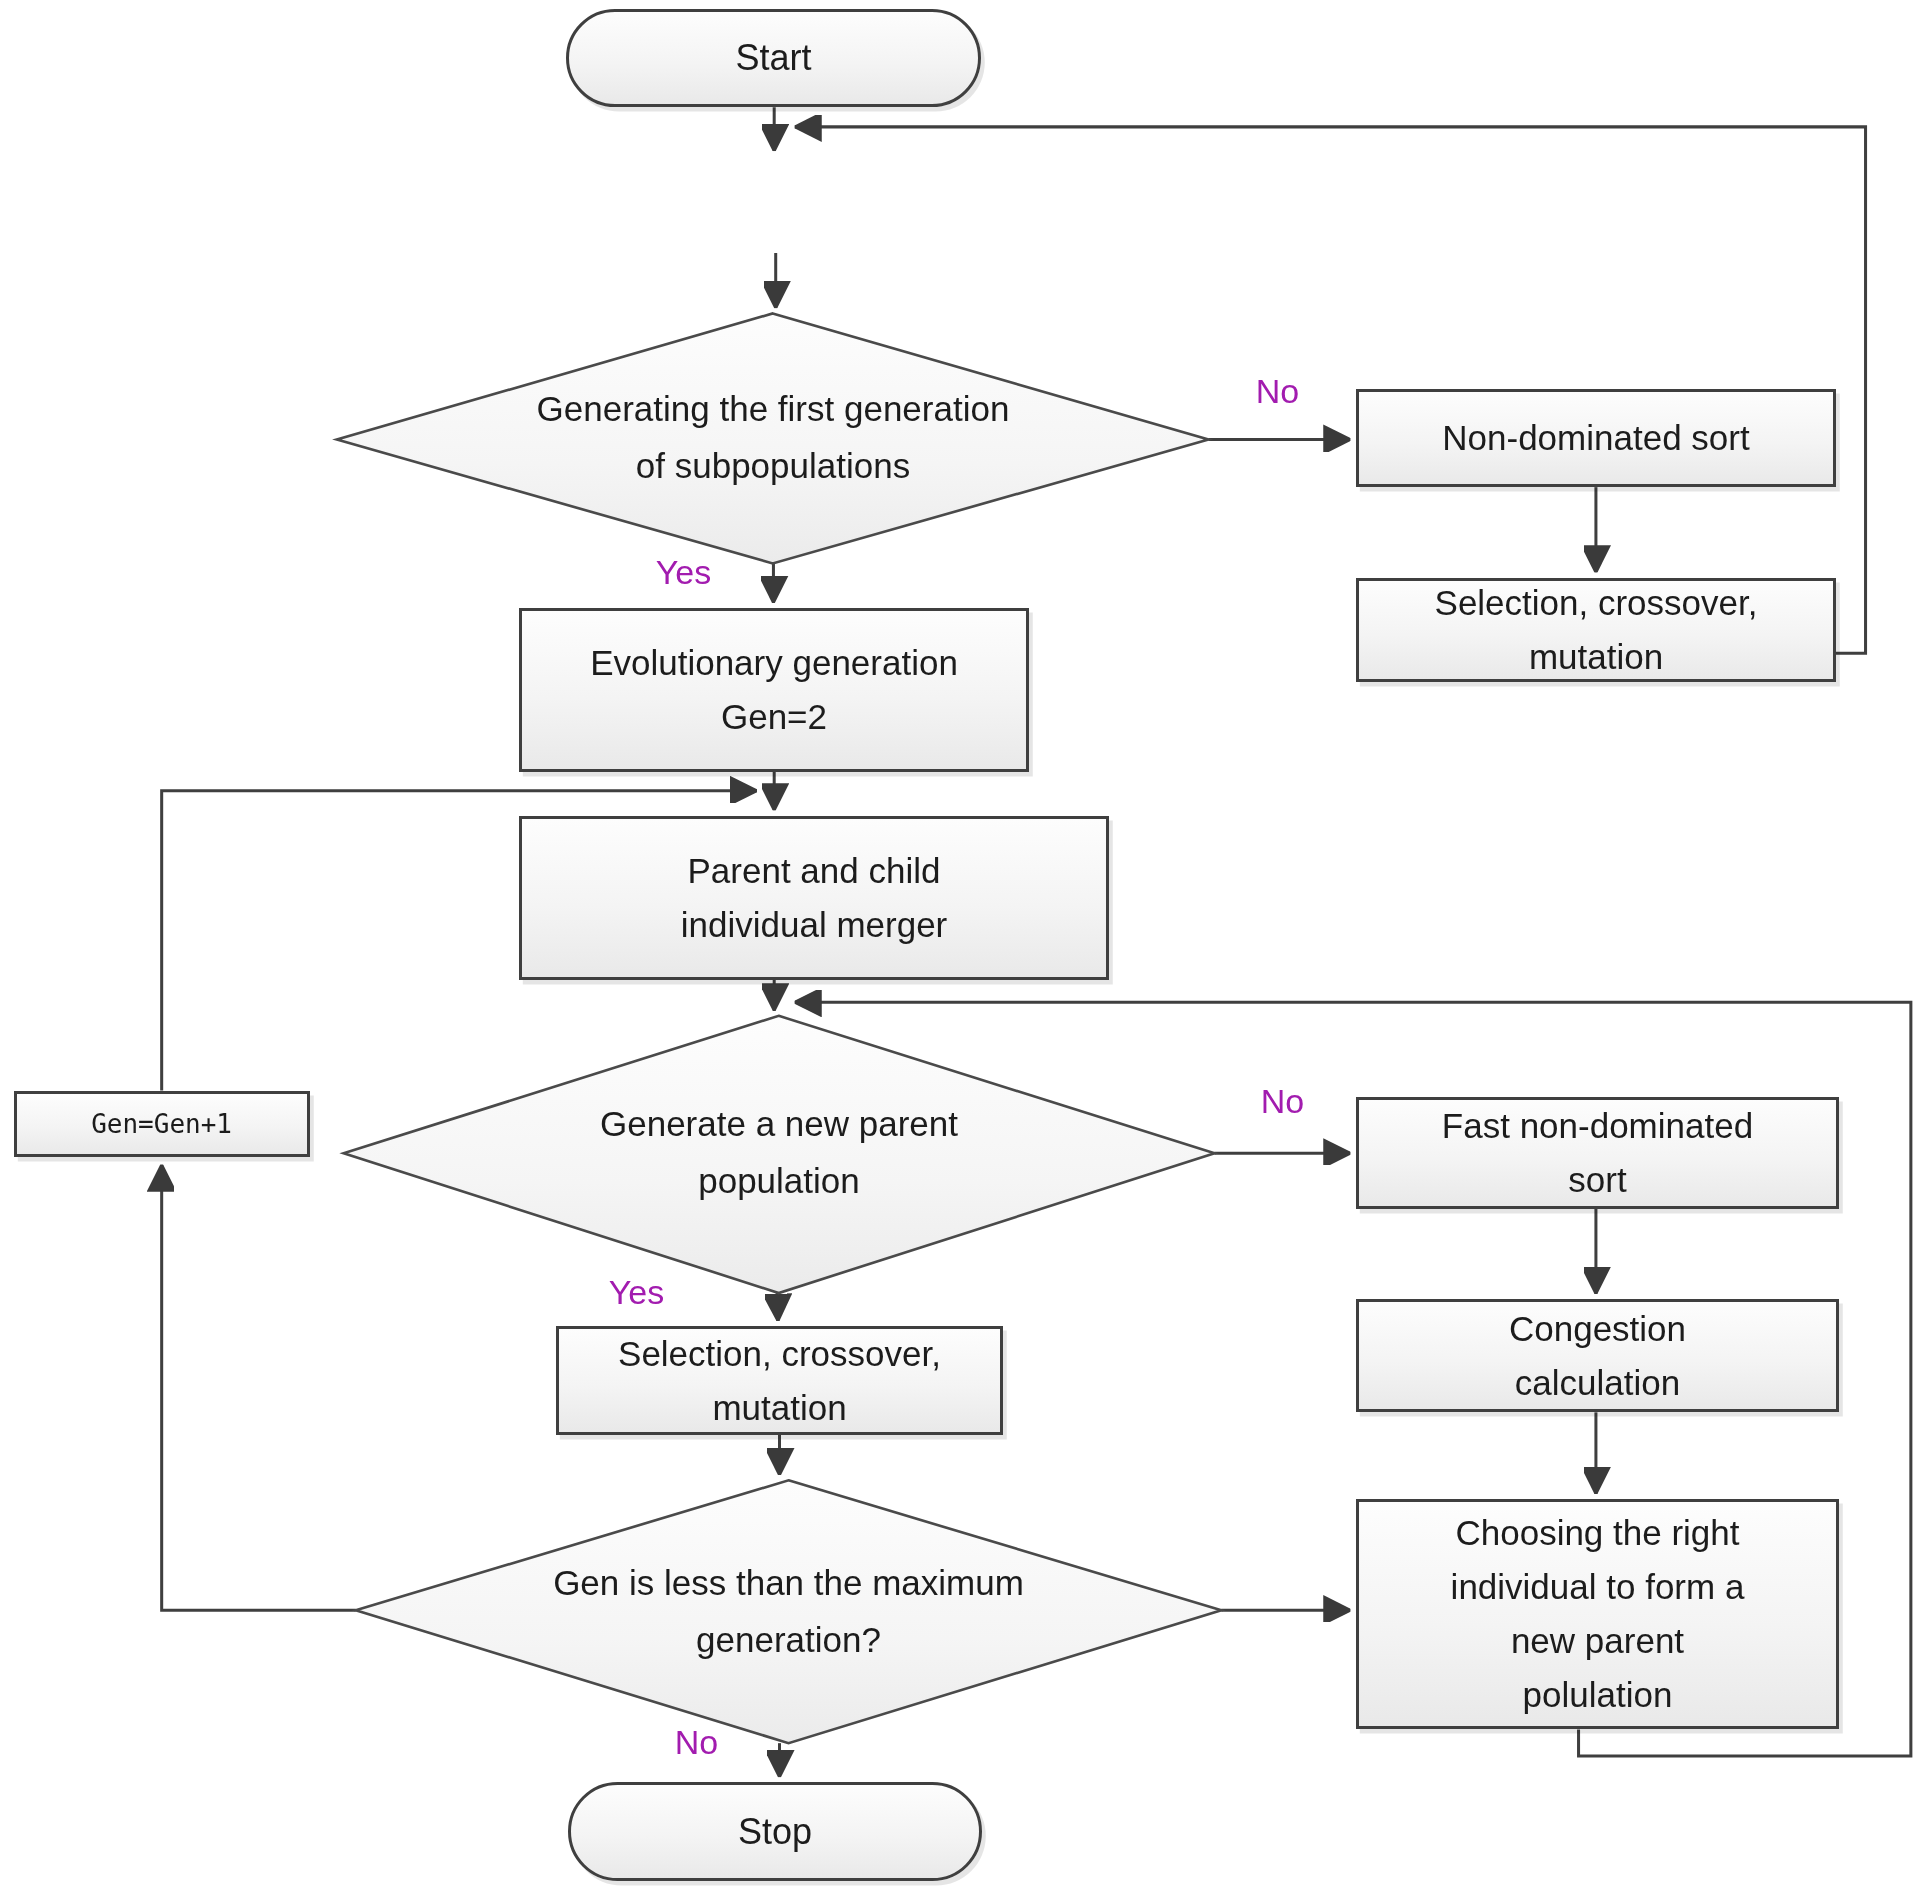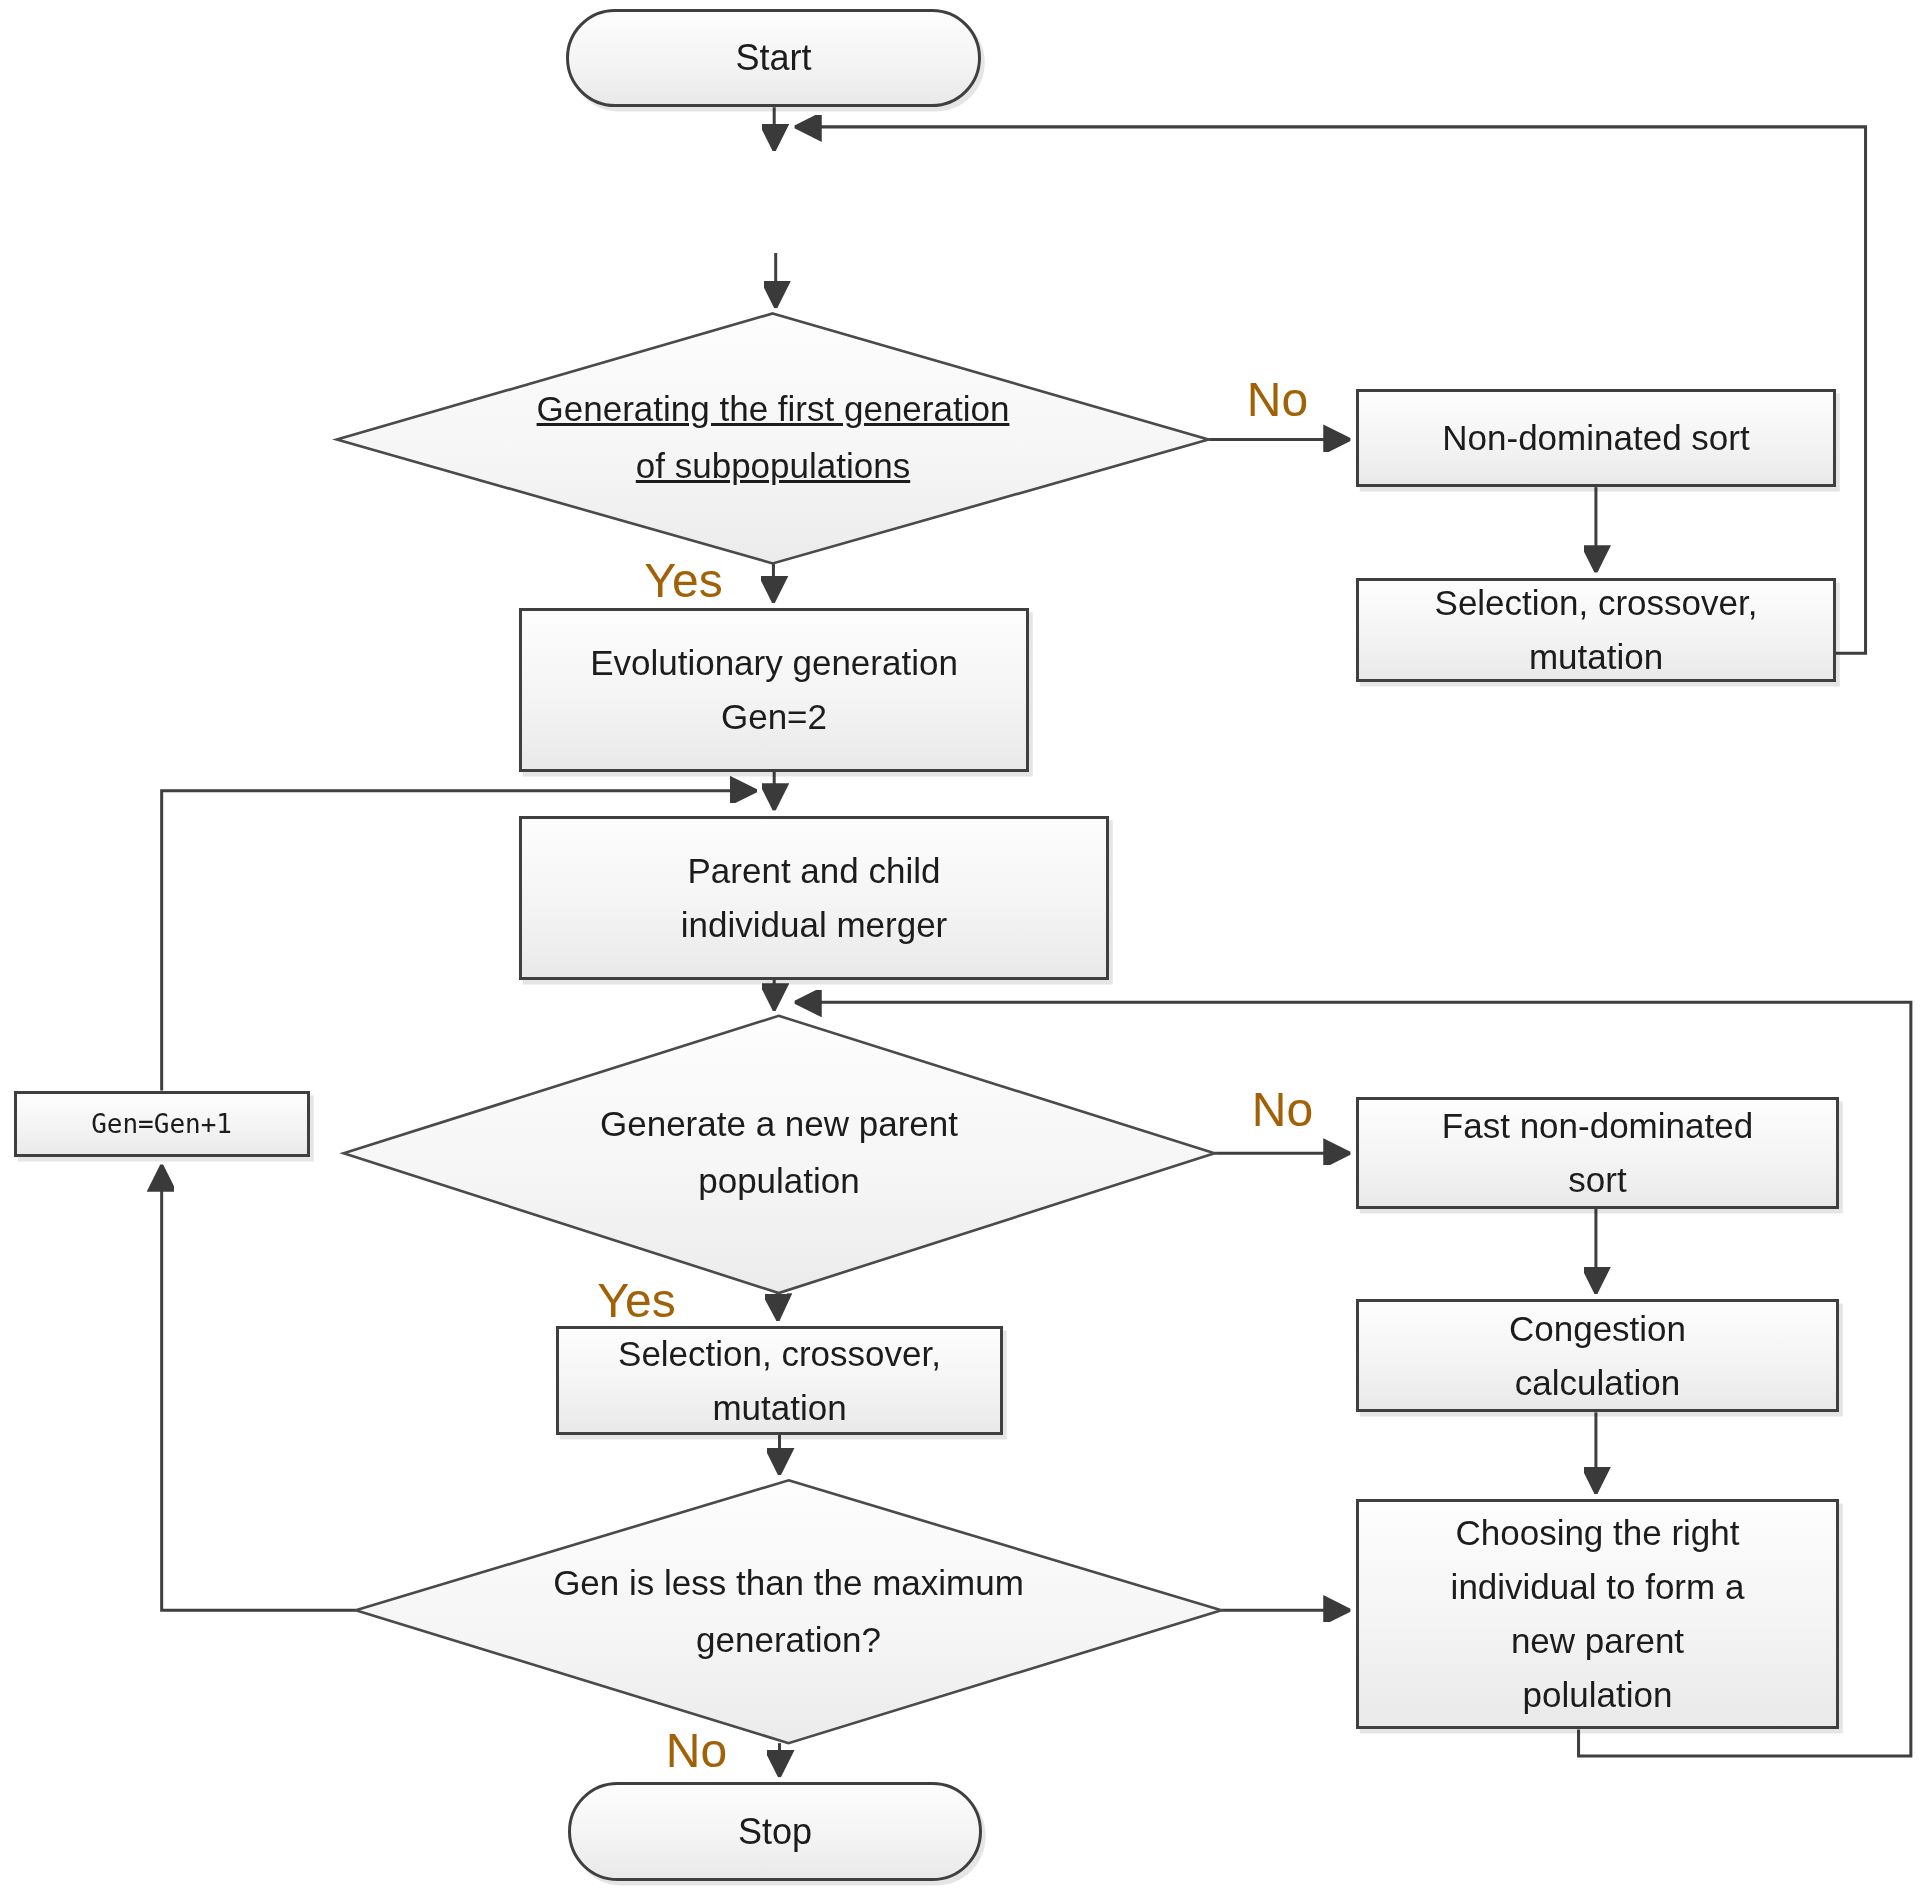--- a/index.html
+++ b/index.html
@@ -48,22 +48,22 @@
     position: absolute;
     text-align: center;
     font-size: 35px;
     line-height: 57px;
     color: #1c1c1c;
   }
   .lbl {
     position: absolute;
     width: 121px;
     text-align: center;
-    font-size: 48px;
-    color: #a16207;
+    font-size: 34px;
+    color: #a21caf;
   }
 </style>
 </head>
 <body>
 
 <div id="canvas">
 
   <svg id="connector-layer" viewBox="0 0 2546 2517" xmlns="http://www.w3.org/2000/svg">
     <defs>
       <linearGradient id="diamondFill" x1="0" y1="0" x2="0" y2="1">
@@ -147,21 +147,21 @@
 
   <div class="node" style="left:1356px; top:1299px; width:483px; height:113px;">
     <span>Congestion</span>
     <span>calculation</span>
   </div>
 
   <div class="node pill" style="left:568px; top:1782px; width:414px; height:99px;">
     <span>Stop</span>
   </div>
 
-  <div class="dtext" style="left:433px; top:380px; width:680px;text-decoration:underline;">
+  <div class="dtext" style="left:433px; top:380px; width:680px;">
     <span style="display:block">Generating the first generation</span>
     <span style="display:block">of subpopulations</span>
   </div>
 
   <div class="dtext" style="left:439px; top:1095px; width:680px;">
     <span style="display:block">Generate a new parent</span>
     <span style="display:block">population</span>
   </div>
 
   <div class="dtext" style="left:426px; top:1554px; width:725px;">

